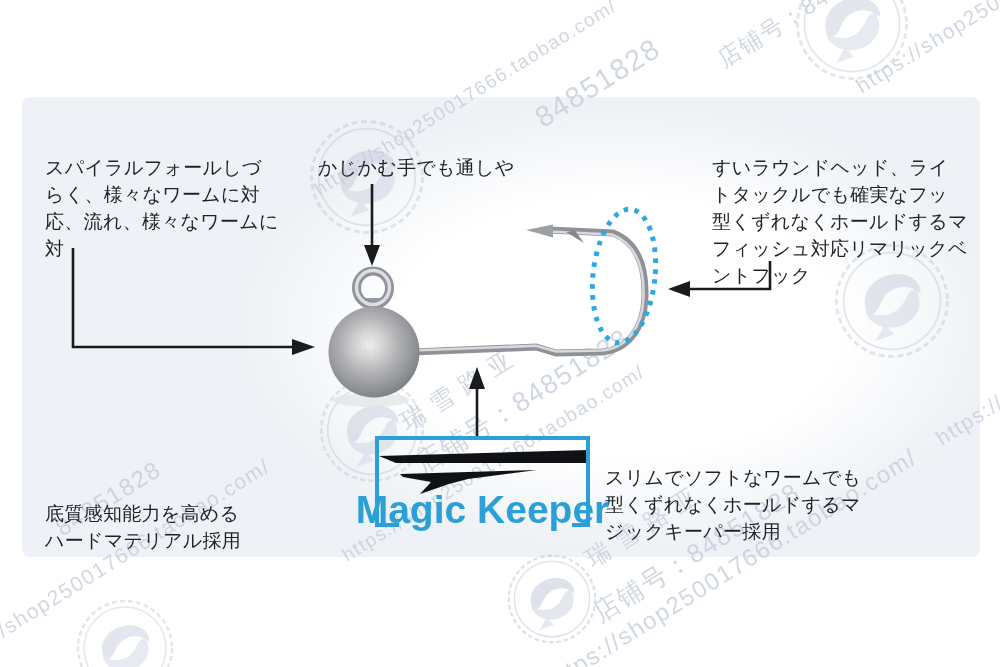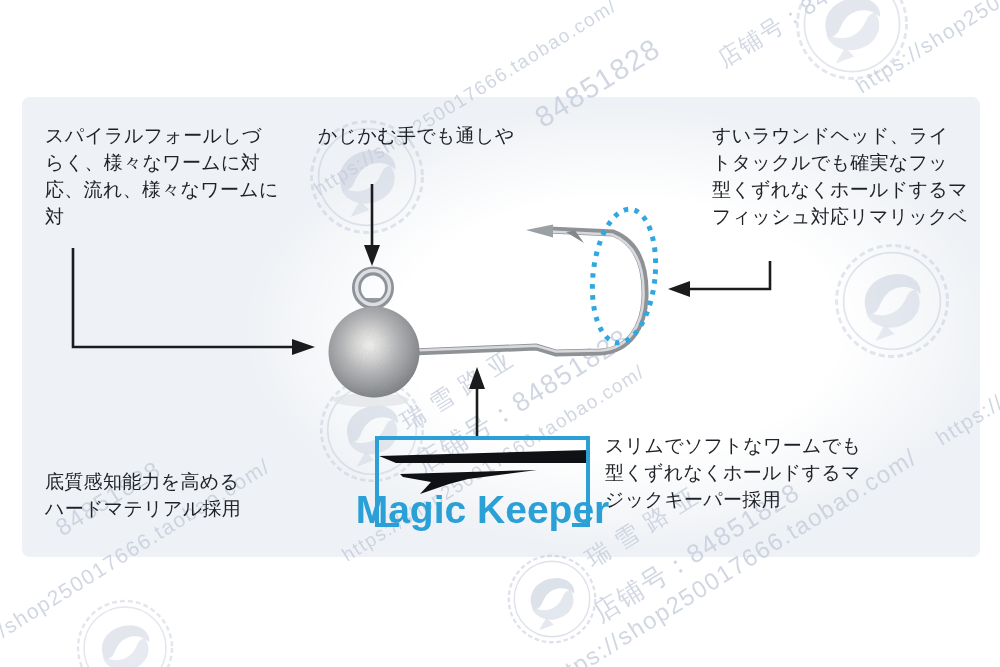--- a/index.html
+++ b/index.html
@@ -10,21 +10,21 @@
   .glow{position:absolute;left:238px;top:103px;width:762px;height:448px;
         background:radial-gradient(closest-side,#ffffff 58%,rgba(255,255,255,0) 100%);}
   
   .wm{position:absolute;color:#c5ccda;opacity:.78;white-space:nowrap;
       transform:rotate(-32deg);transform-origin:0 50%;letter-spacing:1.5px;pointer-events:none;}
   .wm.cn{letter-spacing:10px;}
   .logo{position:absolute;color:#b6bfd2;opacity:.38;pointer-events:none;}
   
   .overlay{position:absolute;left:0;top:0;width:1000px;height:667px;}
   
-  .ann{position:absolute;color:#1e2126;font-size:19px;line-height:27px;letter-spacing:.3px;font-weight:500;}
+  .ann{position:absolute;color:#1e2126;font-size:19px;line-height:27px;letter-spacing:.3px;font-weight:500;margin-top:32px;}
   
   .mkbox{position:absolute;left:375px;top:436px;width:215px;height:91px;box-sizing:border-box;
          border:4px solid #2aa0d6;border-bottom:none;}
   .mkstub{position:absolute;bottom:0;height:4px;background:#2aa0d6;}
   .mkstub.l{left:0;width:20px;}
   .mkstub.r{right:0;width:14px;}
   .mklabel{position:absolute;left:50%;bottom:-5px;transform:translateX(-50%);
            color:#2aa0d6;font-size:39px;font-weight:bold;letter-spacing:0px;white-space:nowrap;}
 </style>
 </head>
@@ -142,20 +142,21 @@
 
   <div class="ann" style="left:318px;top:122px;width:230px">
     <div>かじかむ手でも通しや</div>
   </div>
 
   <div class="ann" style="left:712px;top:122px;width:270px">
     <div>すいラウンドヘッド、ライ</div>
     <div>トタックルでも確実なフッ</div>
     <div>型くずれなくホールドするマ</div>
     <div>フィッシュ対応リマリックベ</div>
+    <div>ントフック</div>
   </div>
 
   <div class="ann" style="left:45px;top:468px;width:240px">
     <div>底質感知能力を高める</div>
     <div>ハードマテリアル採用</div>
   </div>
 
   <div class="ann" style="left:605px;top:432px;width:285px">
     <div>スリムでソフトなワームでも</div>
     <div>型くずれなくホールドするマ</div>

